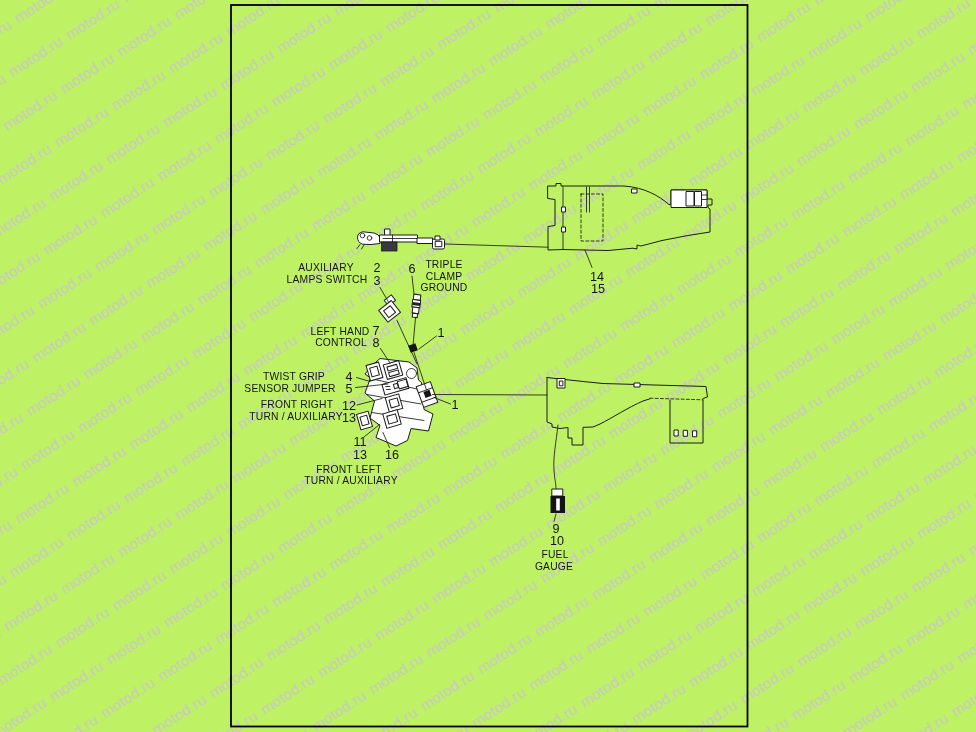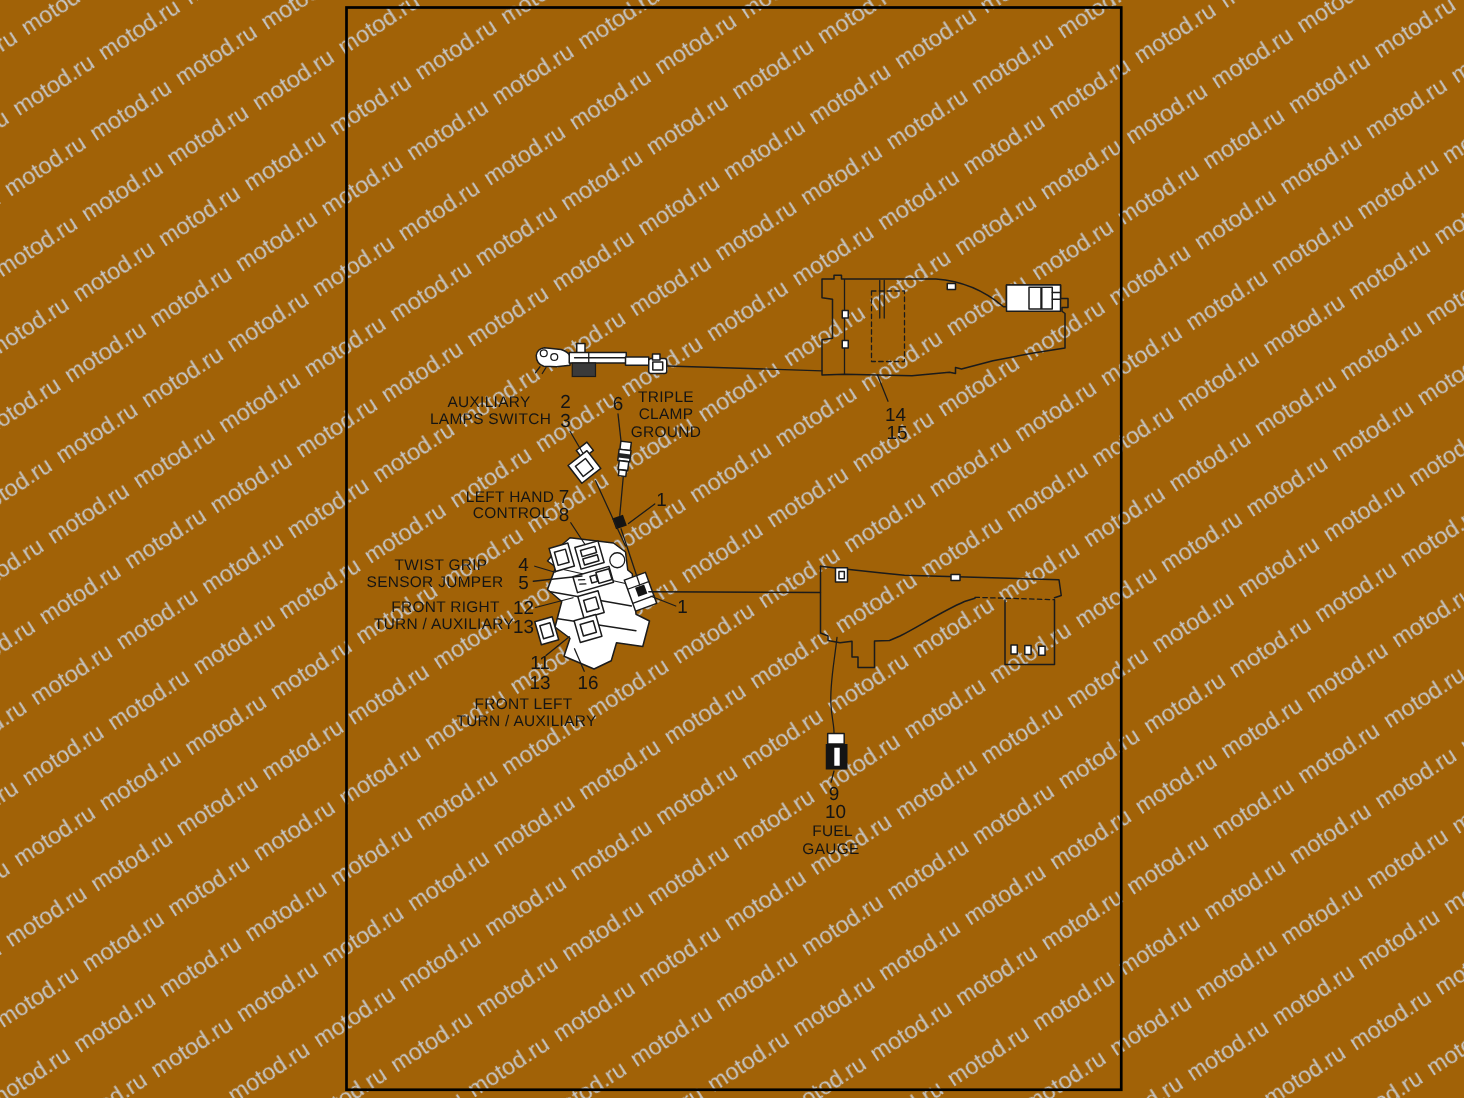--- a/index.html
+++ b/index.html
@@ -1,16 +1,16 @@
 <!DOCTYPE html>
 <html><head>
 <meta charset="utf-8">
 <style>
   html,body{margin:0;padding:0;background:#fff;}
-  .canvas{position:relative;width:976px;height:732px;background:#a16207;overflow:hidden;
+  .canvas{position:relative;width:976px;height:732px;background:#bef264;overflow:hidden;
           font-family:"Liberation Sans",sans-serif;}
   svg{position:absolute;left:0;top:0;}
   .ln{stroke:#1b1b1b;stroke-width:1;fill:none;stroke-linecap:round;stroke-linejoin:round;}
   .thin{stroke-width:.85;}
   .fw{fill:#fff;stroke:#1b1b1b;stroke-width:1;stroke-linejoin:round;}
   .fb{fill:#141414;stroke:none;}
   .fg{fill:#3a3a3a;stroke:#1b1b1b;stroke-width:.8;}
   .dash{stroke-dasharray:3 2.2;}
   .frame{fill:none;stroke:#000;stroke-width:1.8;}
   .cap{font:10.3px "Liberation Sans",sans-serif;fill:#141414;letter-spacing:.2px;}

